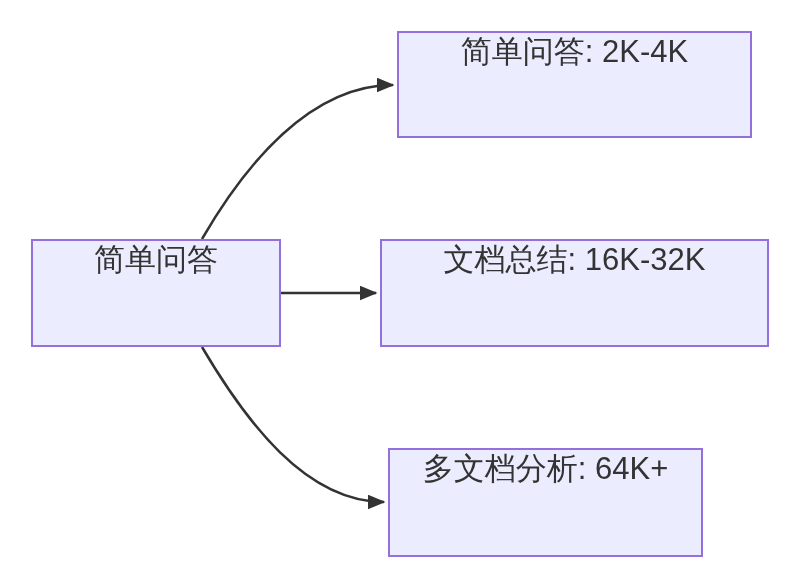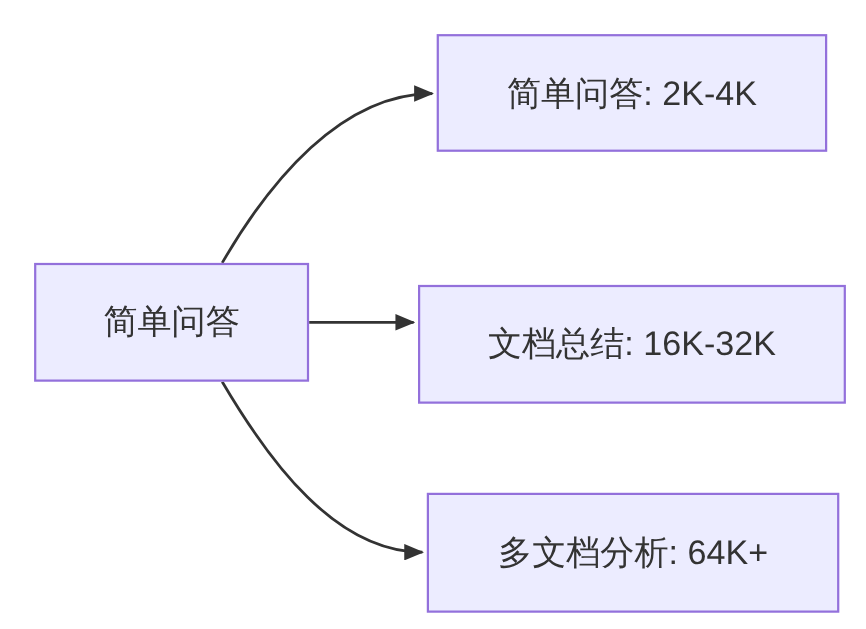--- a/index.html
+++ b/index.html
@@ -21,32 +21,31 @@
     top: 0;
     width: 787px;
     height: 572px;
   }
   .node {
     position: absolute;
     box-sizing: border-box;
     background: #ECECFF;
     border: 2px solid #9370DB;
     display: flex;
-    align-items: center;
     justify-content: center;
     color: #333333;
     font-size: 31px;
     line-height: 1.2;
     white-space: nowrap;
     text-align: center;
   }
   .node-root     { left: 31px;  top: 239px; width: 250px; height: 108px; }
   .node-qa       { left: 397px; top: 31px;  width: 355px; height: 107px; }
-  .node-summary  { left: 380px; top: 239px; width: 389px; height: 108px; margin-top: 20px; }
-  .node-multidoc { left: 388px; top: 448px; width: 375px; height: 109px; }
+  .node-summary  { left: 380px; top: 239px; width: 389px; height: 108px; }
+  .node-multidoc { left: 388px; top: 448px; width: 315px; height: 109px; }
 </style>
 </head>
 <body>
 
 <div class="canvas">
 
   <svg class="edges" viewBox="0 0 787 572" xmlns="http://www.w3.org/2000/svg" aria-hidden="true">
     <defs>
       <marker id="arrowhead" viewBox="0 0 12 10" refX="11" refY="5" markerWidth="18" markerHeight="15" orient="auto" markerUnits="userSpaceOnUse">
         <path d="M0,0 L12,5 L0,10 z" fill="#333333"></path>

